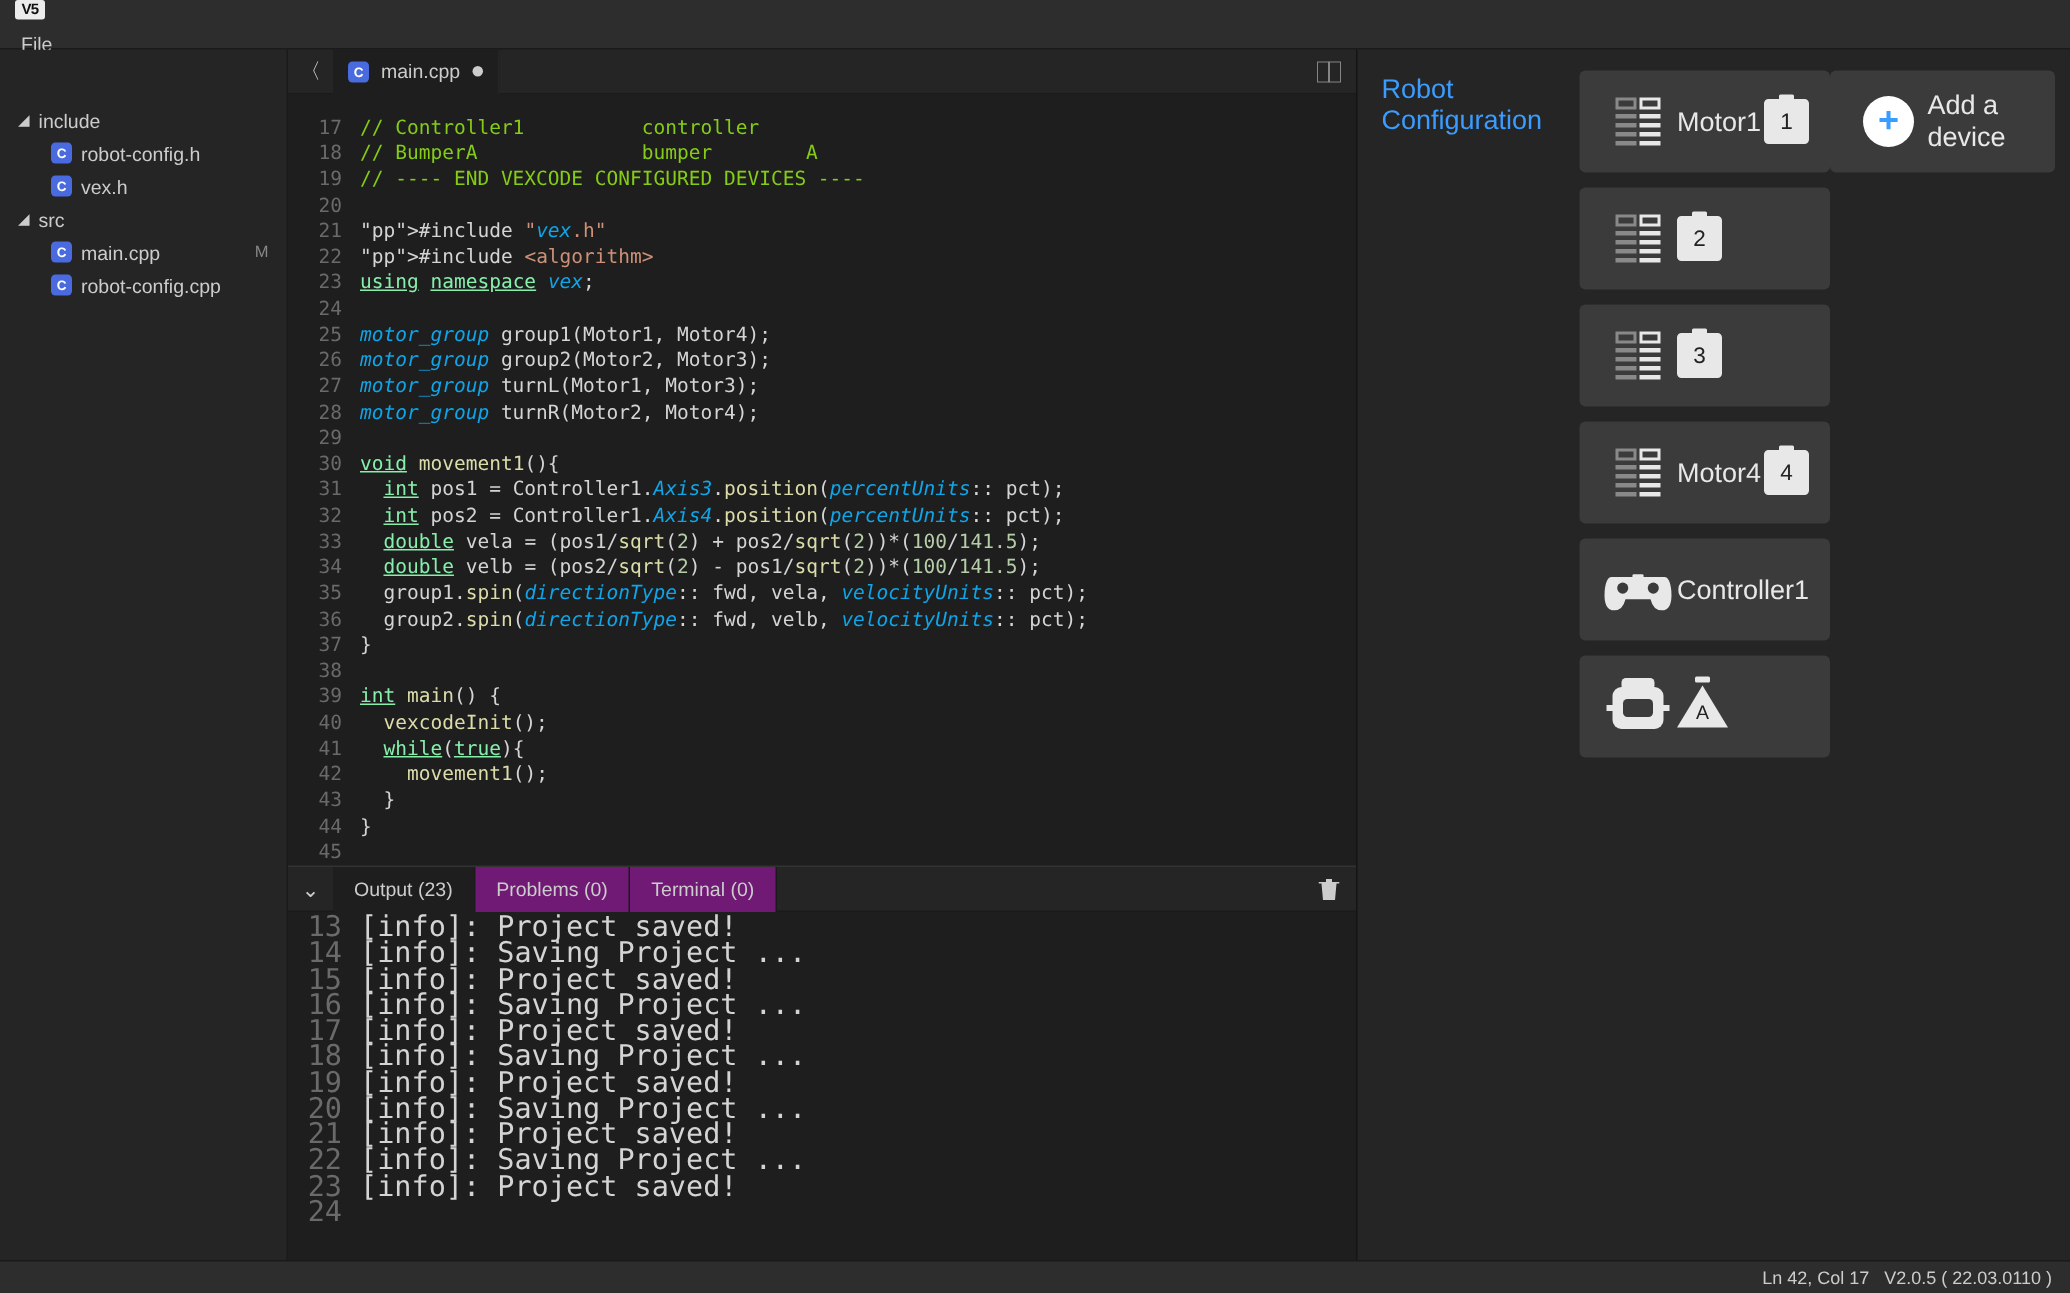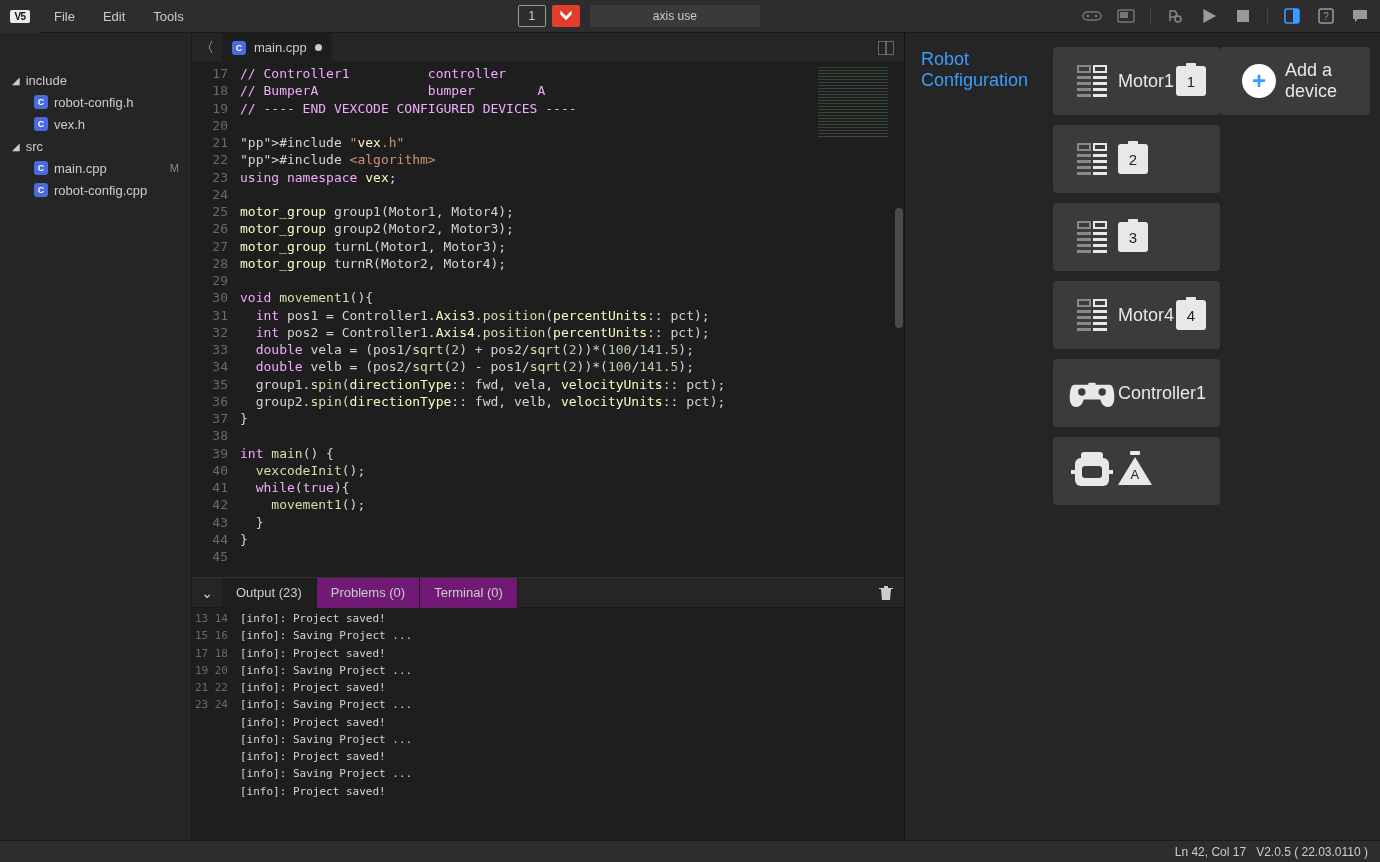--- a/index.html
+++ b/index.html
@@ -13,20 +13,21 @@
   display: flex;
   flex-direction: column;
 }
 .menubar {
   height: 33px;
   background: #2d2d2d;
   display: flex;
   font-size: 13px;
   color: #ccc;
   border-bottom: 1px solid #1a1a1a;
+  flex-direction: column;
 }
 .logo-box {
   width: 40px; height: 33px; display: flex; align-items: center; justify-content: center;
   background: #2d2d2d;
 }
 .logo-badge {
   background: #ececec; color: #111; font-size: 10px; font-weight: bold;
   padding: 1px 4px; border-radius: 2px; letter-spacing: -0.5px;
 }
 .menu-item { padding: 0 14px; line-height: 33px; cursor: pointer; }
@@ -90,21 +91,21 @@
 }
 .tab {
   height: 30px; background: #1e1e1e; display: flex; align-items: center;
   padding: 0 10px; gap: 8px; font-size: 13px; border-right: 1px solid #252526;
 }
 .tab .dirty { width: 7px; height: 7px; border-radius: 50%; background: #ccc; }
 .layout-btn {
   margin-left: auto; width: 36px; display: flex; align-items: center; justify-content: center; color:#888;
 }
 
-.code-wrap { flex: 1; display: flex; position: relative; min-height: 0; overflow: hidden;}
+.code-wrap { flex: 1; display: flex; position: relative; min-height: 0; overflow: hidden; align-items: flex-end;}
 .gutter {
   width: 48px; text-align: right; padding-right: 12px; font-family: Consolas, monospace;
   font-size: 13px; color: #6a6a6a; line-height: 17.25px; padding-top: 2px; user-select: none;
 }
 .code {
   flex: 1; font-family: Consolas, monospace; font-size: 13px; line-height: 17.25px;
   padding-top: 2px; white-space: pre; color: #d4d4d4; position: relative;
 }
 .minimap {
   width: 82px; background: #1e1e1e; position: relative;
@@ -116,44 +117,44 @@
 }
 .scrollbar-v {
   width: 10px; background: #1e1e1e; position: relative;
 }
 .scroll-thumb {
   position: absolute; left:1px; right:1px; top: 145px; height: 120px;
   background: #4a4a4a; border-radius: 4px;
 }
 
 
-.cm { color: #f0abfc; }
-.kw { color: #f0abfc; }
-.ty { color: #fef9c3; }
+.cm { color: #84cc16; }
+.kw { color: #86efac; text-decoration: underline; }
+.ty { color: #0ea5e9; font-style: italic; }
 .fn { color: #dcdcaa; }
 .st { color: #ce9178; }
 .nm { color: #b5cea8; }
 
 .bottom-panel {
   height: 263px; border-top: 1px solid #333; display: flex; flex-direction: column;
   background: #1e1e1e;
 }
 .bp-tabs {
   height: 30px; display: flex; align-items: center; background: #252526;
   border-bottom: 1px solid #1a1a1a;
 }
 .bp-toggle { width: 30px; display:flex;align-items:center;justify-content:center;color:#ccc;font-size:14px;}
 .bp-tab {
   height:30px; line-height:30px; padding: 0 14px; font-size: 13px; color: #ccc;
   background: #701a75; border-right: 1px solid #1a1a1a;
 }
 .bp-tab.active { background: #1e1e1e; }
 .bp-trash { margin-left:auto; width:36px;display:flex;align-items:center;justify-content:center;color:#ccc;}
 .bp-body {
-  flex:1; display:flex; font-family: Consolas, monospace; font-size: 11px; line-height: 17.25px;
+  flex:1; display:flex; font-family: Consolas, monospace; font-size: 19px; line-height: 17.25px;
   overflow: hidden;
 }
 .bp-gutter { width: 48px; text-align:right; padding-right:12px; color:#6a6a6a; padding-top:2px;}
 .bp-text { flex:1; padding-top:2px; color:#d4d4d4; white-space: pre;}
 
 
 .config-panel {
   width: 476px; background: #252525; border-left: 1px solid #151515;
   display: flex; flex-direction: row;
   padding: 14px 10px 10px 10px;

